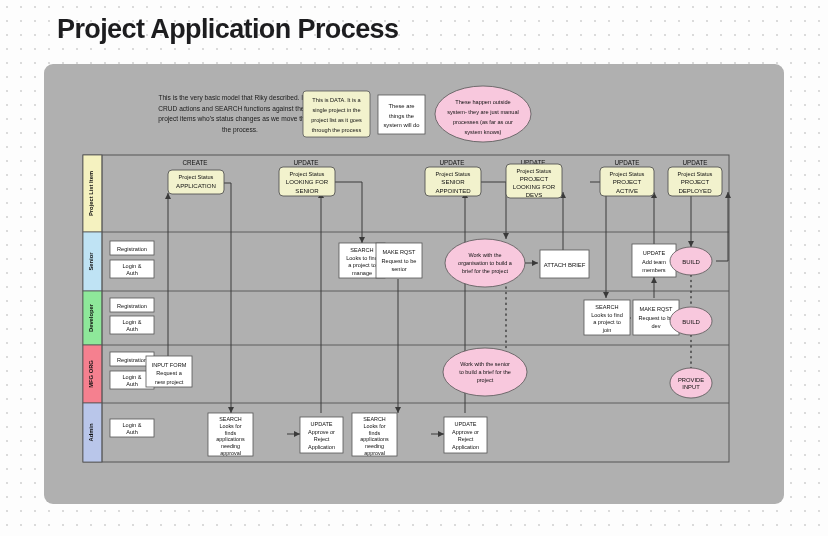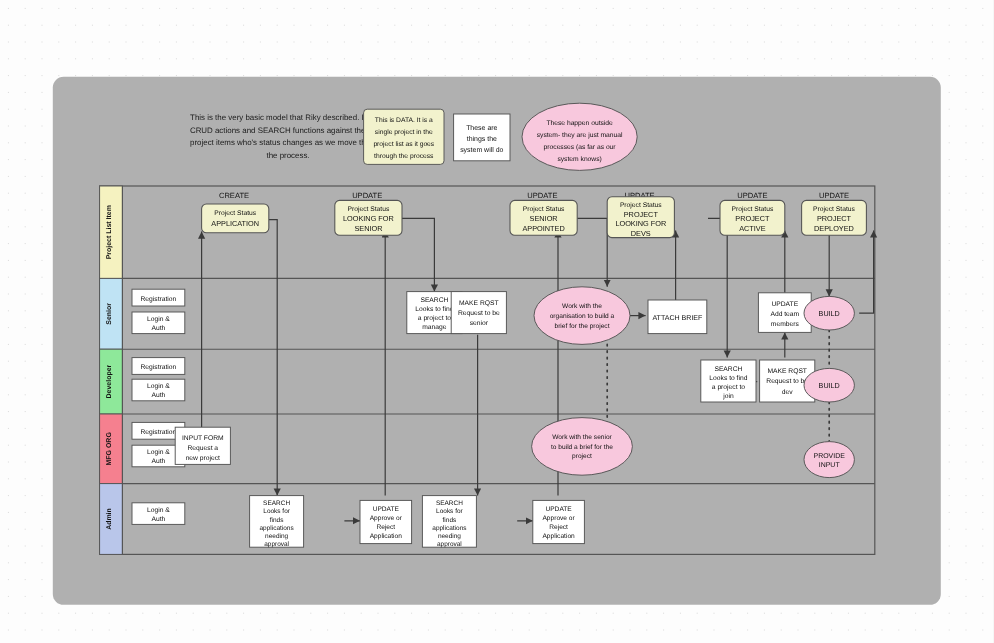--- a/index.html
+++ b/index.html
@@ -33,20 +33,21 @@
     border-radius: 9px;
   }
   #diagram { position: absolute; left: 0; top: 0; }
   .nd { font-family: "Liberation Sans", sans-serif; }
 </style>
 </head>
 <body>
 
 <div id="page">
 
+  <div id="title">Project Application Process</div>
 
   <div id="canvas-card">
 
     <svg id="diagram" width="740" height="440" viewBox="0 0 740 440">
       <defs>
         <marker id="arr" markerWidth="7" markerHeight="7" refX="6" refY="3" orient="auto">
           <path d="M0,0 L6,3 L0,6 z" fill="#3a3a3a"></path>
         </marker>
       </defs>
 

